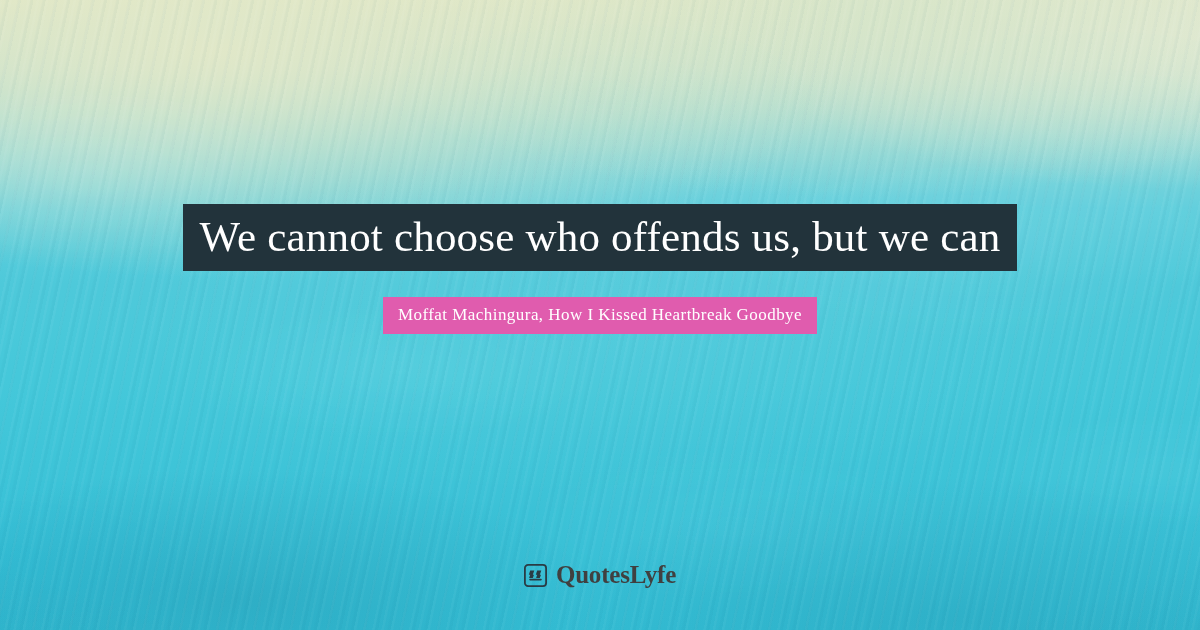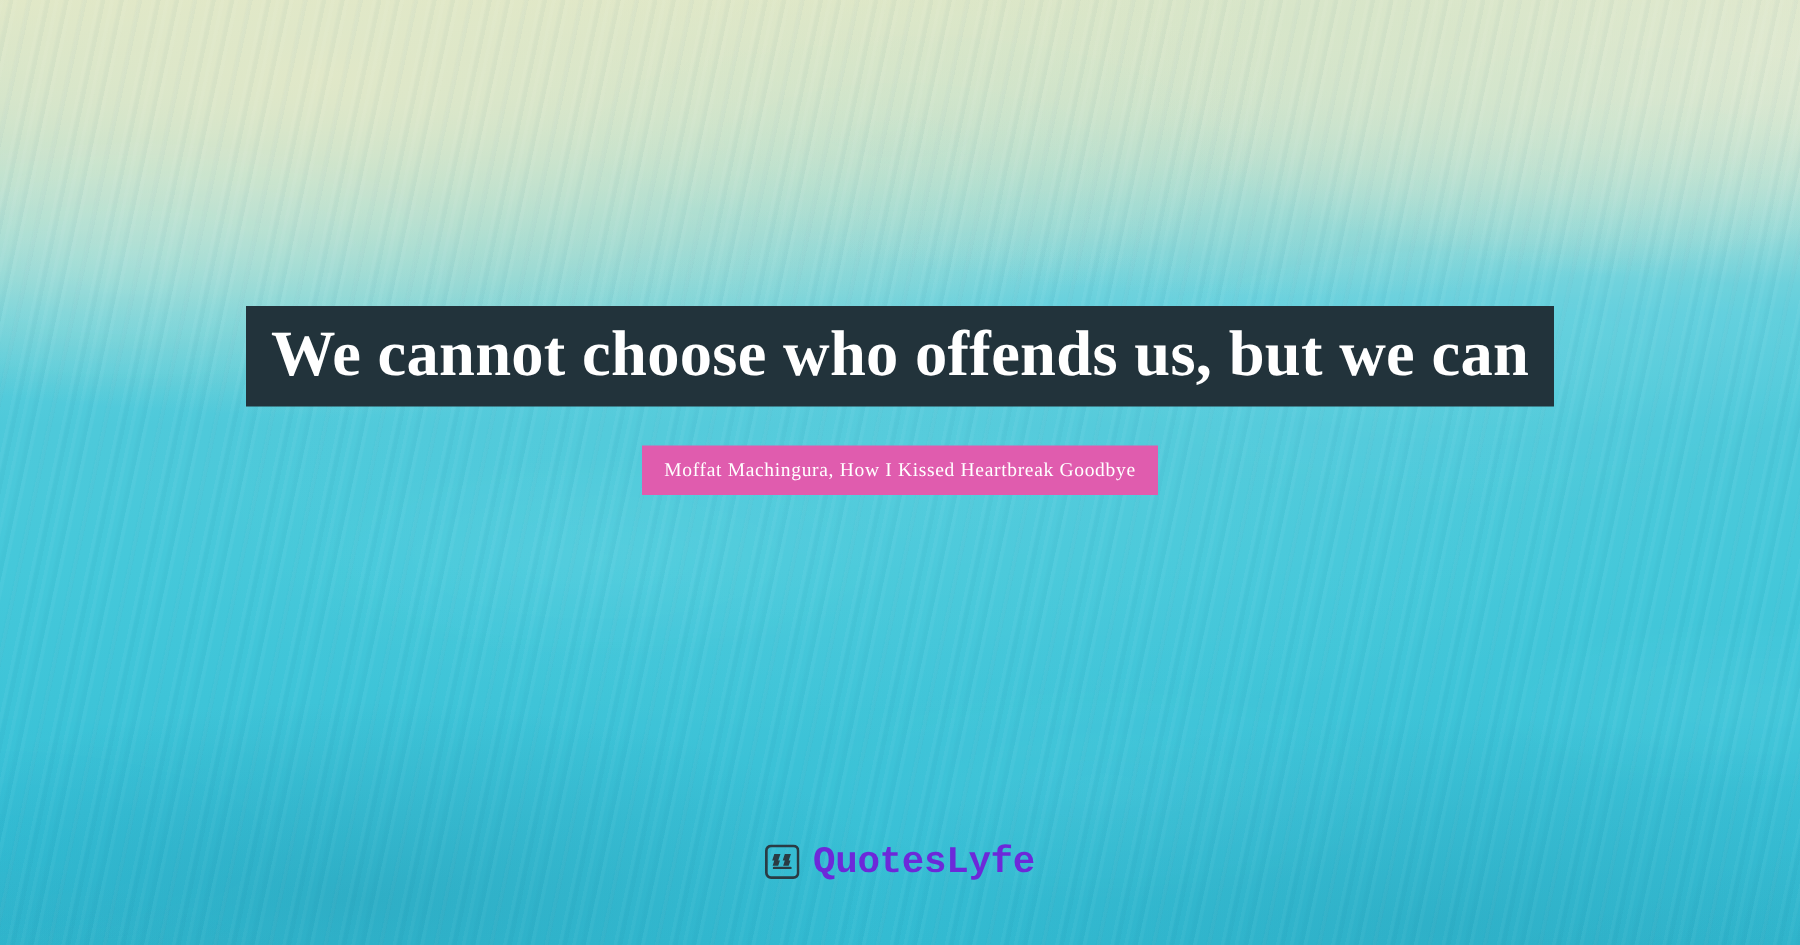--- a/index.html
+++ b/index.html
@@ -94,33 +94,32 @@
   .quote-line {
     display: inline-block;
     background: #22333b;
     color: #ffffff;
     font-family: "Liberation Serif", serif;
     font-size: 43px;
     line-height: 1.0;
     letter-spacing: 0.2px;
     padding: 11px 17px 13px 17px;
     white-space: nowrap;
-    font-weight: bold;
   }
   .quote-line + .quote-line {
     margin-top: 9px;
   }
 
   .attribution {
     margin-top: 26px;
     display: inline-block;
     background: #e05cae;
     color: #ffffff;
     font-family: "Liberation Serif", serif;
-    font-size: 13px;
+    font-size: 17px;
     line-height: 1.0;
     letter-spacing: 0.45px;
     padding: 9px 15px 11px 15px;
     white-space: nowrap;
   }
 
   
   .brand {
     position: absolute;
     left: 0;
@@ -130,25 +129,25 @@
     align-items: center;
     justify-content: center;
     gap: 9px;
   }
   .brand-mark {
     width: 23px;
     height: 23px;
     display: block;
   }
   .brand-name {
-    font-family: Liberation Mono, monospace;
+    font-family: Liberation Serif, serif;
     font-weight: bold;
     font-size: 25px;
     letter-spacing: -0.2px;
-    color: #6d28d9;
+    color: #404040;
   }
 </style>
 </head>
 <body>
 
 <div class="poster">
 
   <div class="bg-base"></div>
   <div class="bg-tex-a"></div>
   <div class="bg-tex-b"></div>

